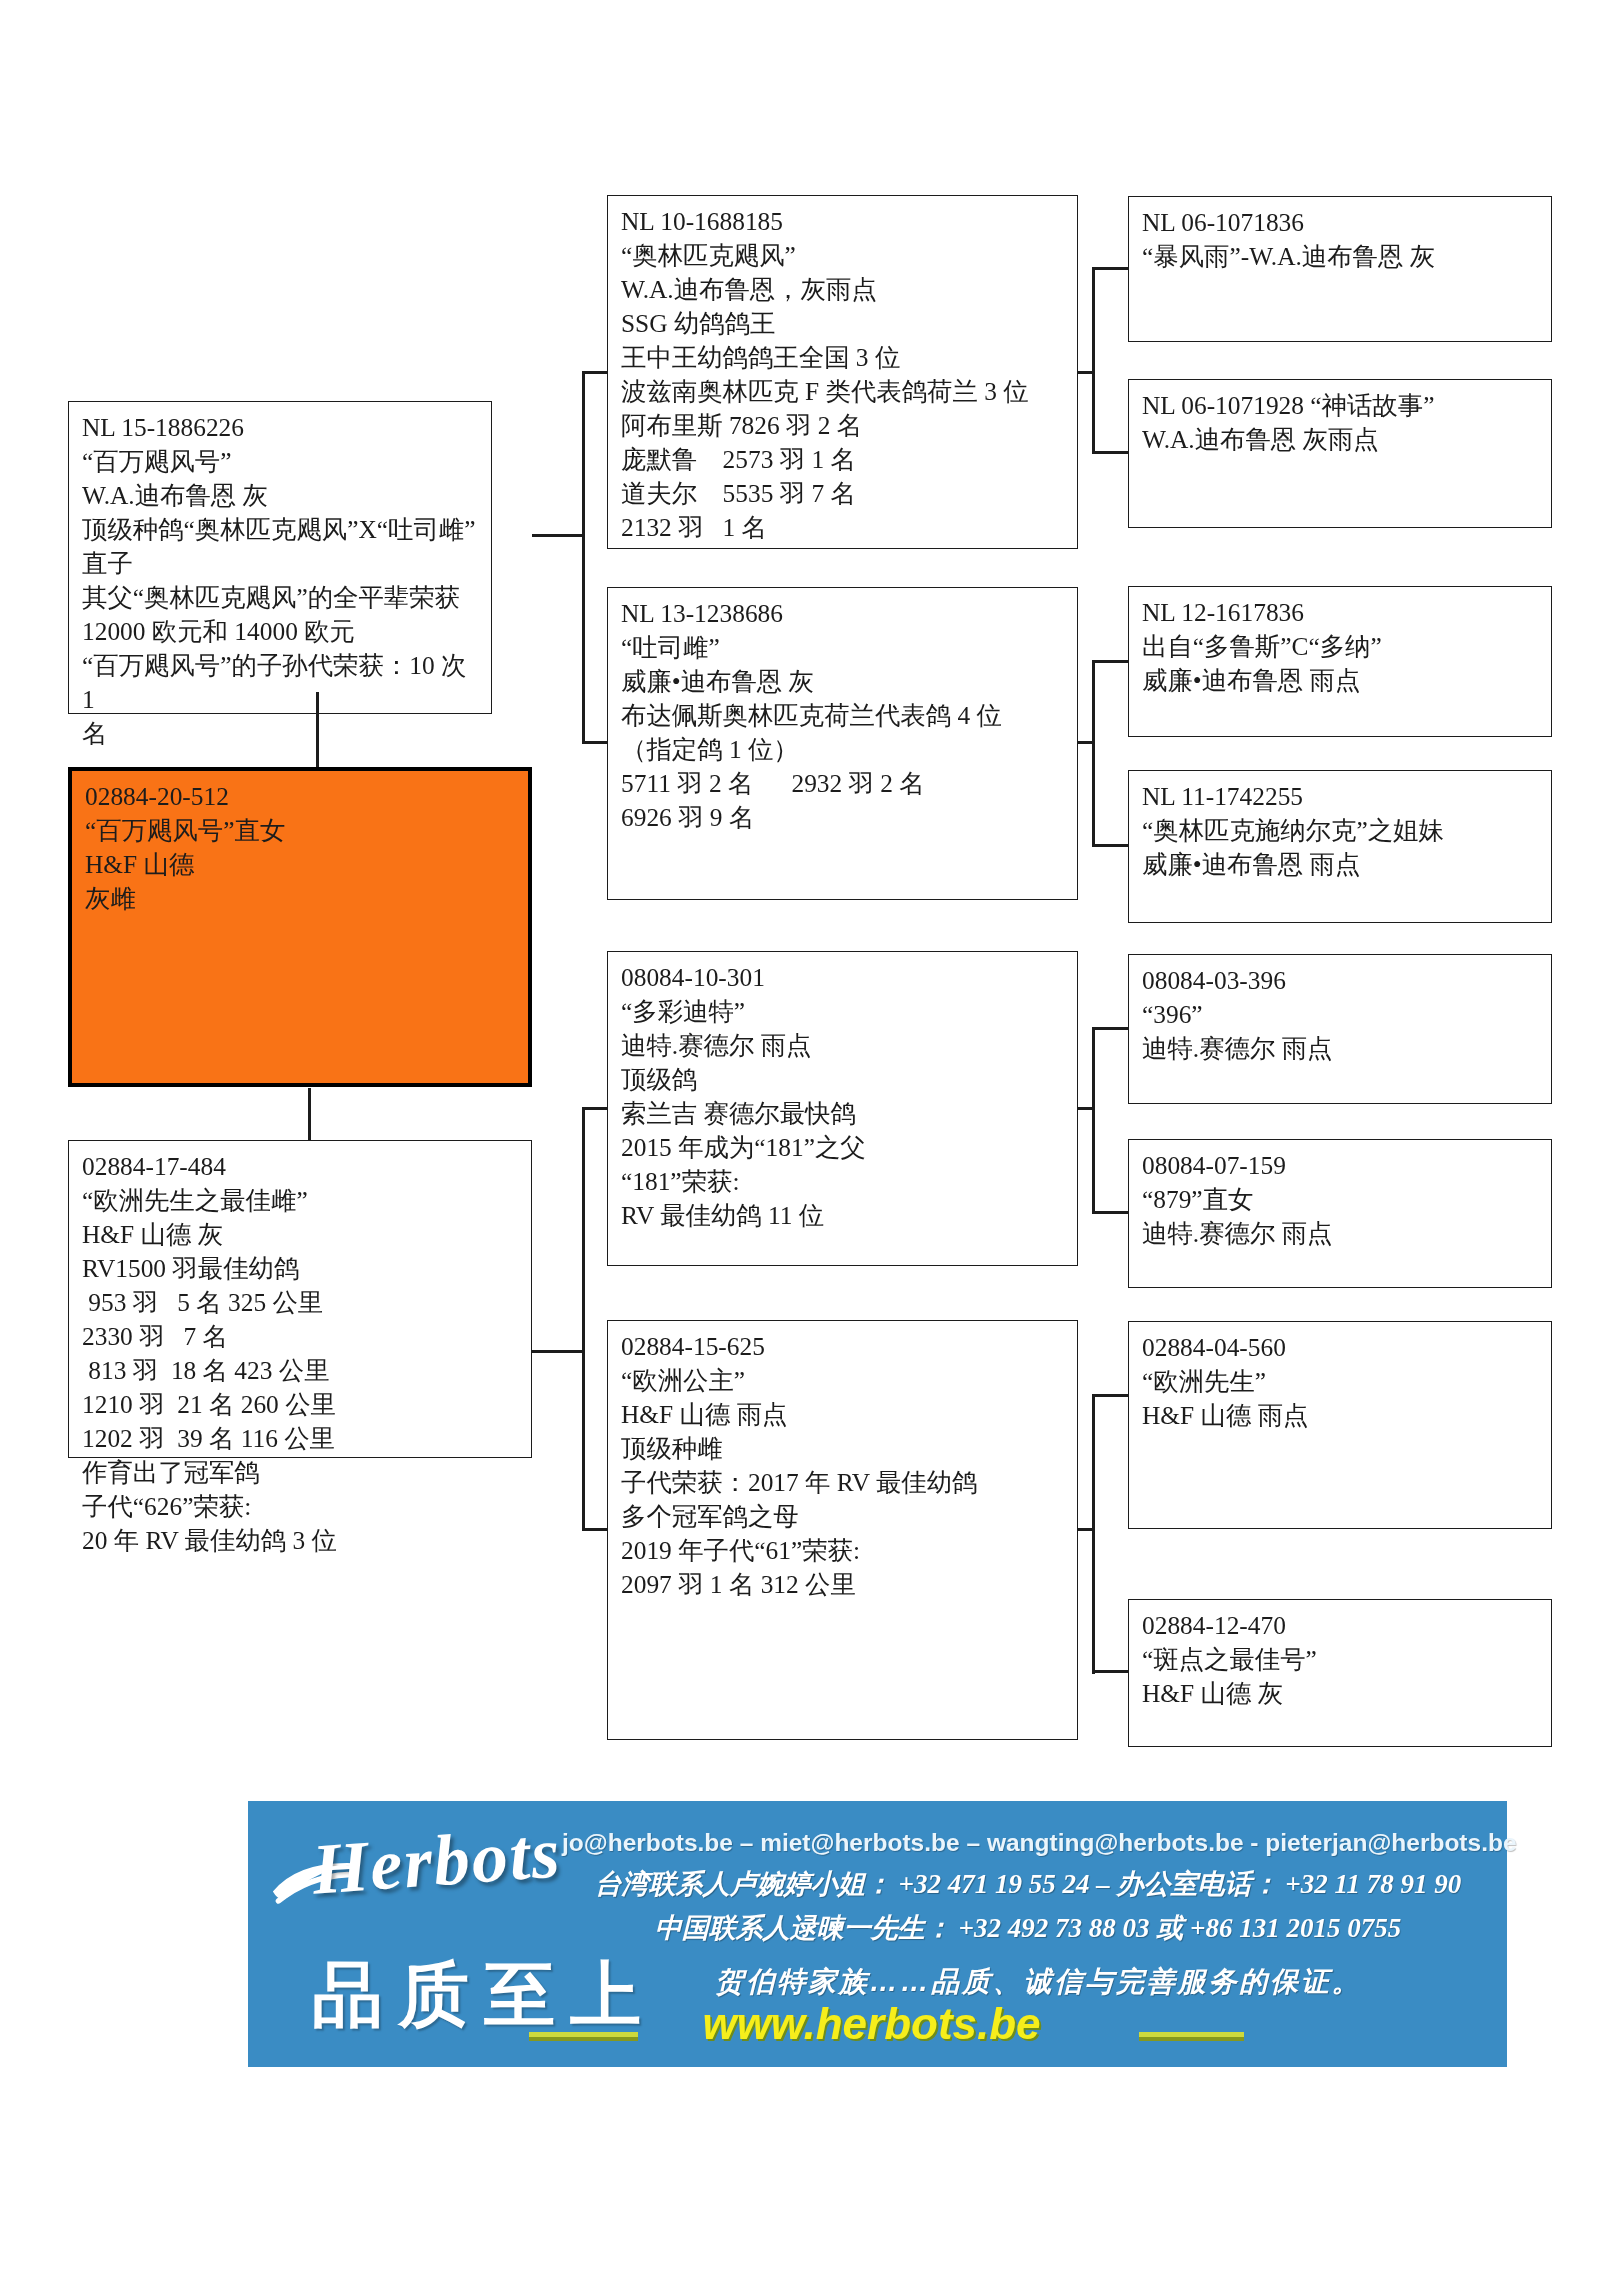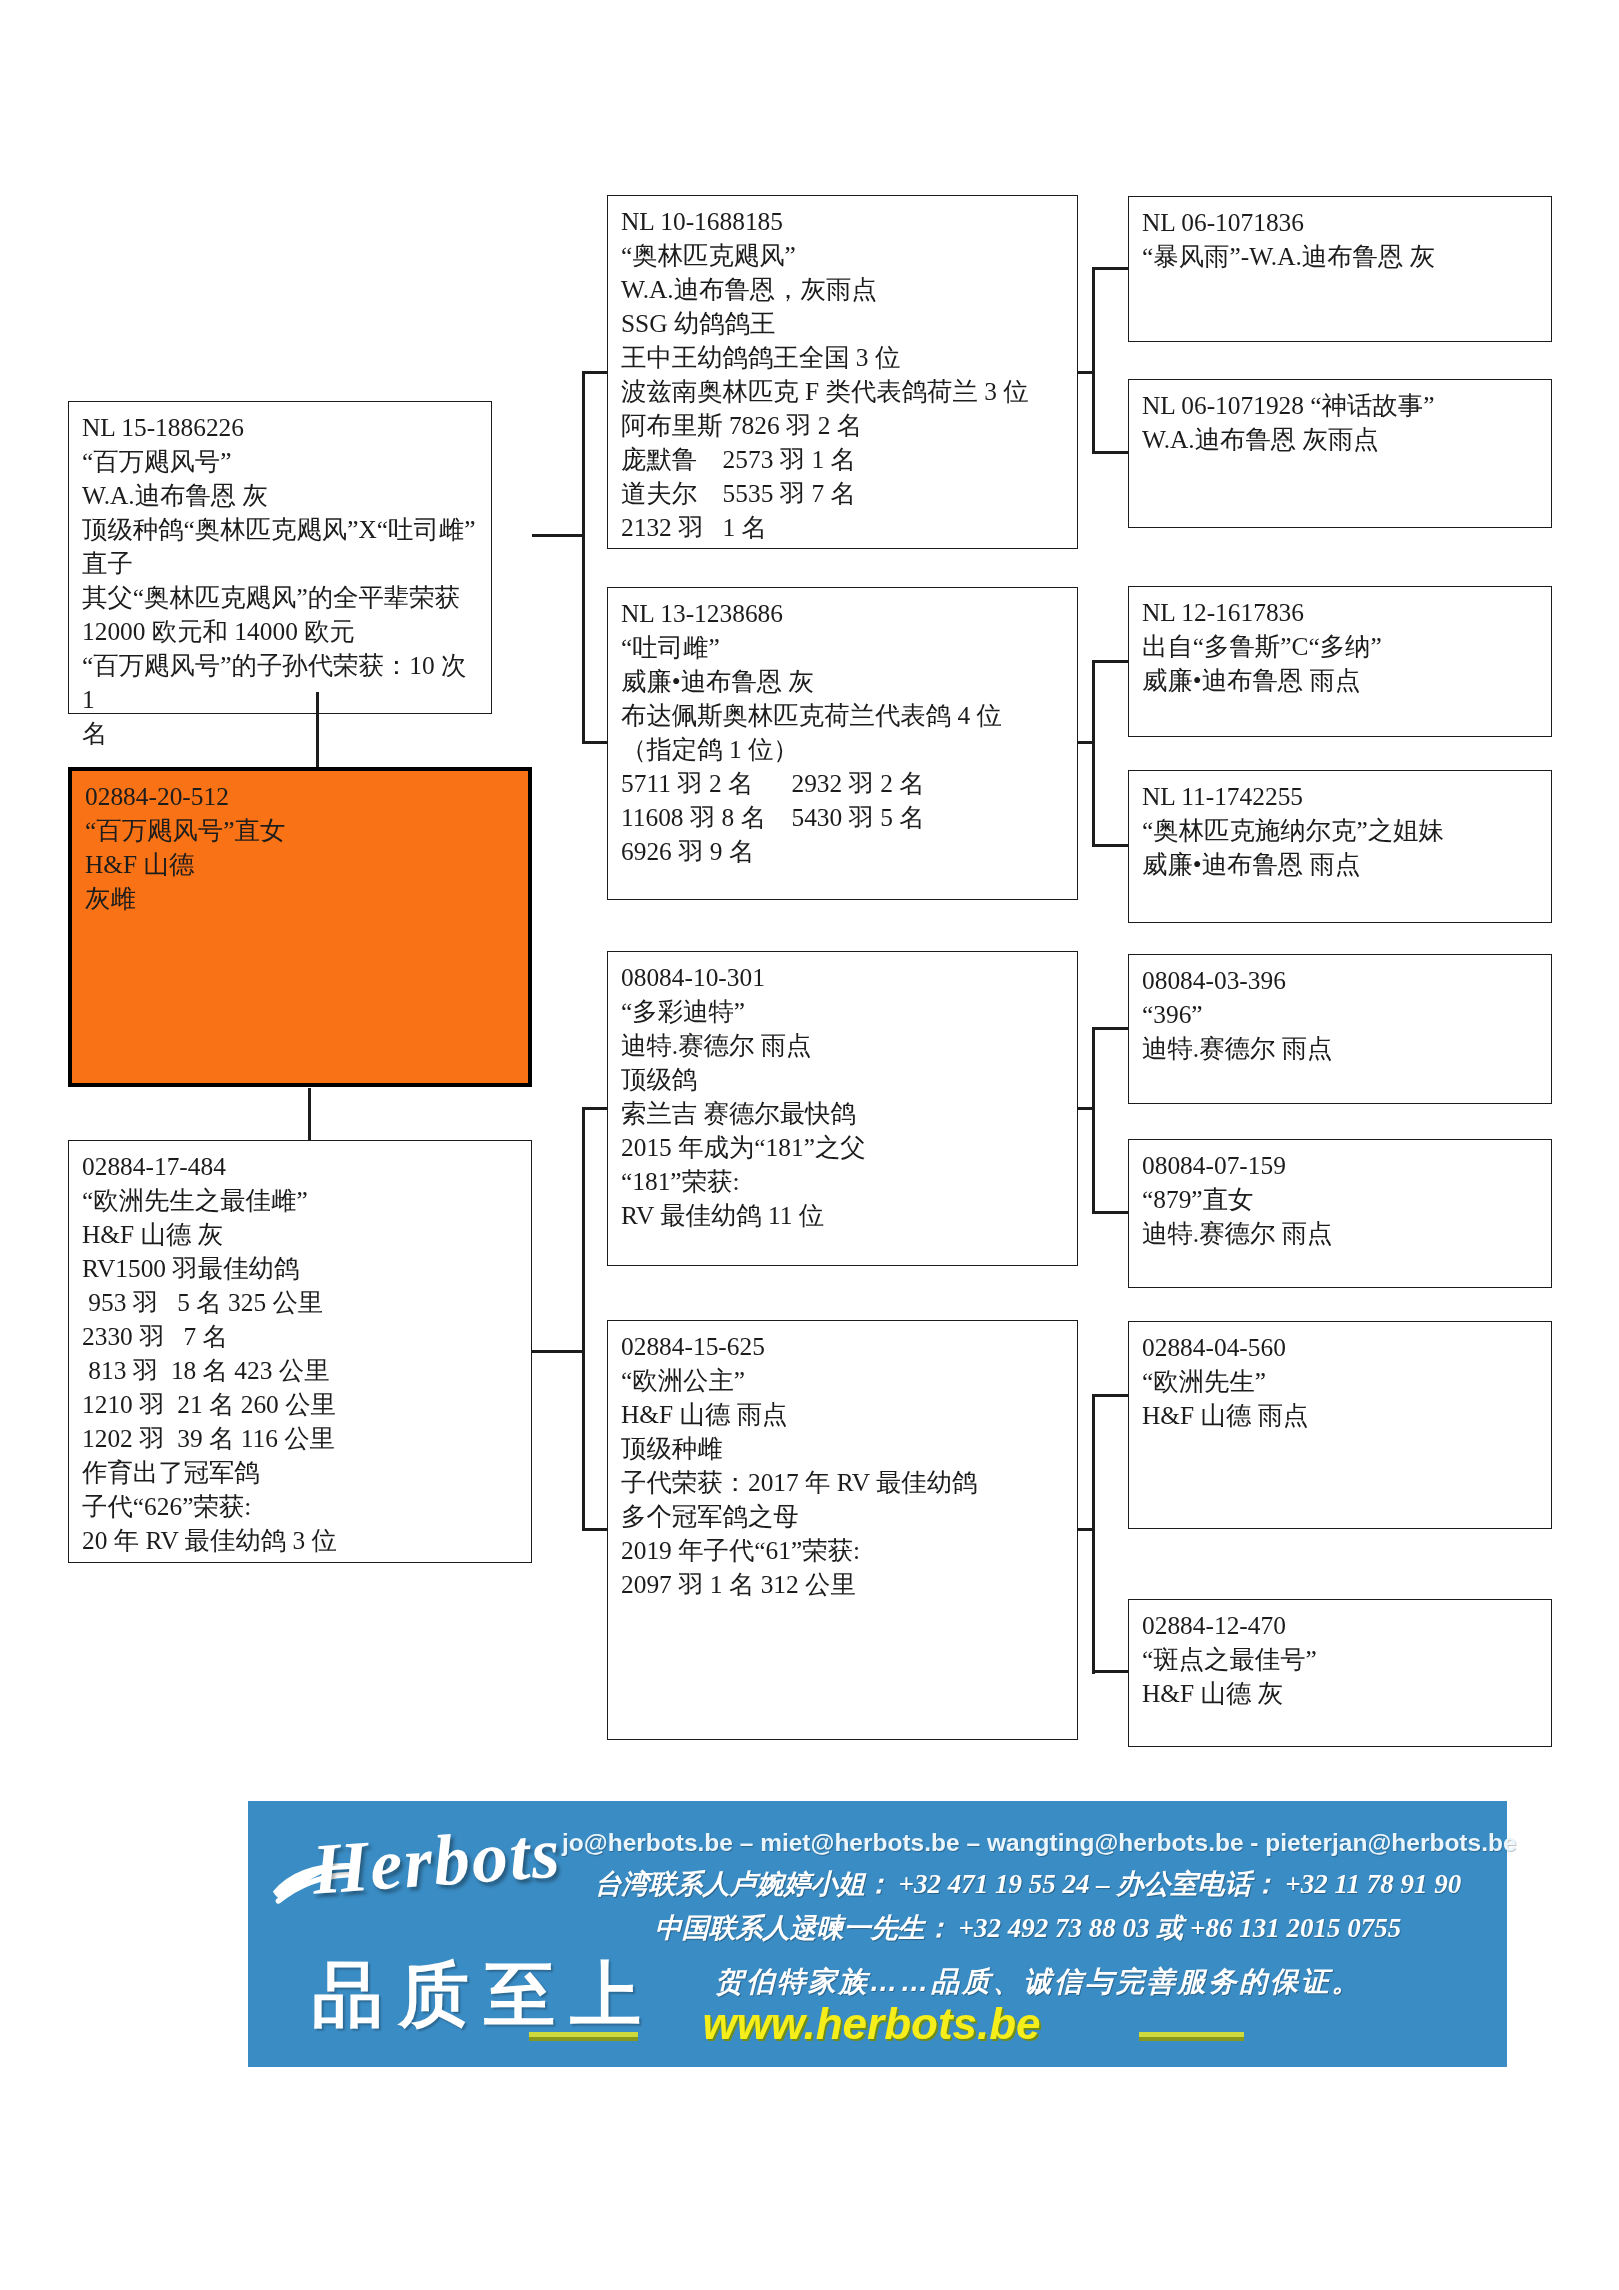--- a/index.html
+++ b/index.html
@@ -54,21 +54,21 @@
       <div class="ln">NL 15-1886226</div>
       <div class="ln">“百万飓风号”</div>
       <div class="ln">W.A.迪布鲁恩 灰</div>
       <div class="ln">顶级种鸽“奥林匹克飓风”X“吐司雌”</div>
       <div class="ln">直子</div>
       <div class="ln">其父“奥林匹克飓风”的全平辈荣获</div>
       <div class="ln">12000 欧元和 14000 欧元</div>
       <div class="ln">“百万飓风号”的子孙代荣获：10 次 1</div>
       <div class="ln">名</div>
     </div>
-  <div class="pbox" style="left:68px;top:1140px;width:464px;height:423px;">
+  <div class="pbox" style="left:68px;top:1140px;width:464px;height:318px;">
       <div class="ln">02884-17-484</div>
       <div class="ln">“欧洲先生之最佳雌”</div>
       <div class="ln">H&amp;F 山德 灰</div>
       <div class="ln">RV1500 羽最佳幼鸽</div>
       <div class="ln"> 953 羽   5 名 325 公里</div>
       <div class="ln">2330 羽   7 名</div>
       <div class="ln"> 813 羽  18 名 423 公里</div>
       <div class="ln">1210 羽  21 名 260 公里</div>
       <div class="ln">1202 羽  39 名 116 公里</div>
       <div class="ln">作育出了冠军鸽</div>
@@ -88,21 +88,20 @@
       <div class="ln">道夫尔    5535 羽 7 名</div>
       <div class="ln">2132 羽   1 名</div>
     </div>
   <div class="pbox" style="left:607px;top:587px;width:471px;height:313px;">
       <div class="ln">NL 13-1238686</div>
       <div class="ln">“吐司雌”</div>
       <div class="ln">威廉•迪布鲁恩 灰</div>
       <div class="ln">布达佩斯奥林匹克荷兰代表鸽 4 位</div>
       <div class="ln">（指定鸽 1 位）</div>
       <div class="ln">5711 羽 2 名      2932 羽 2 名</div>
-      <div class="ln">11608 羽 8 名    5430 羽 5 名</div>
       <div class="ln">6926 羽 9 名</div>
     </div>
   <div class="pbox" style="left:607px;top:951px;width:471px;height:315px;">
       <div class="ln">08084-10-301</div>
       <div class="ln">“多彩迪特”</div>
       <div class="ln">迪特.赛德尔 雨点</div>
       <div class="ln">顶级鸽</div>
       <div class="ln">索兰吉 赛德尔最快鸽</div>
       <div class="ln">2015 年成为“181”之父</div>
       <div class="ln">“181”荣获:</div>

